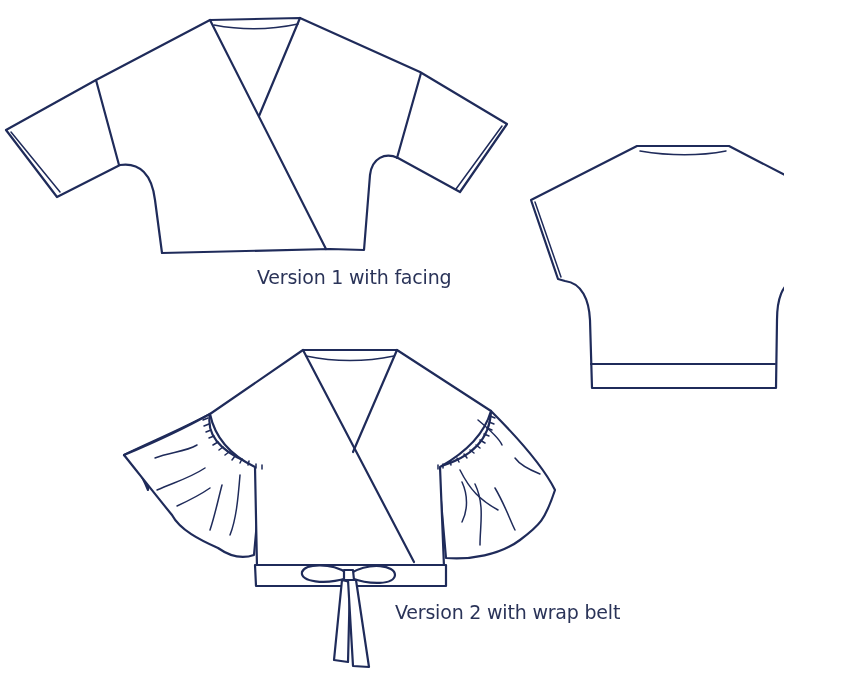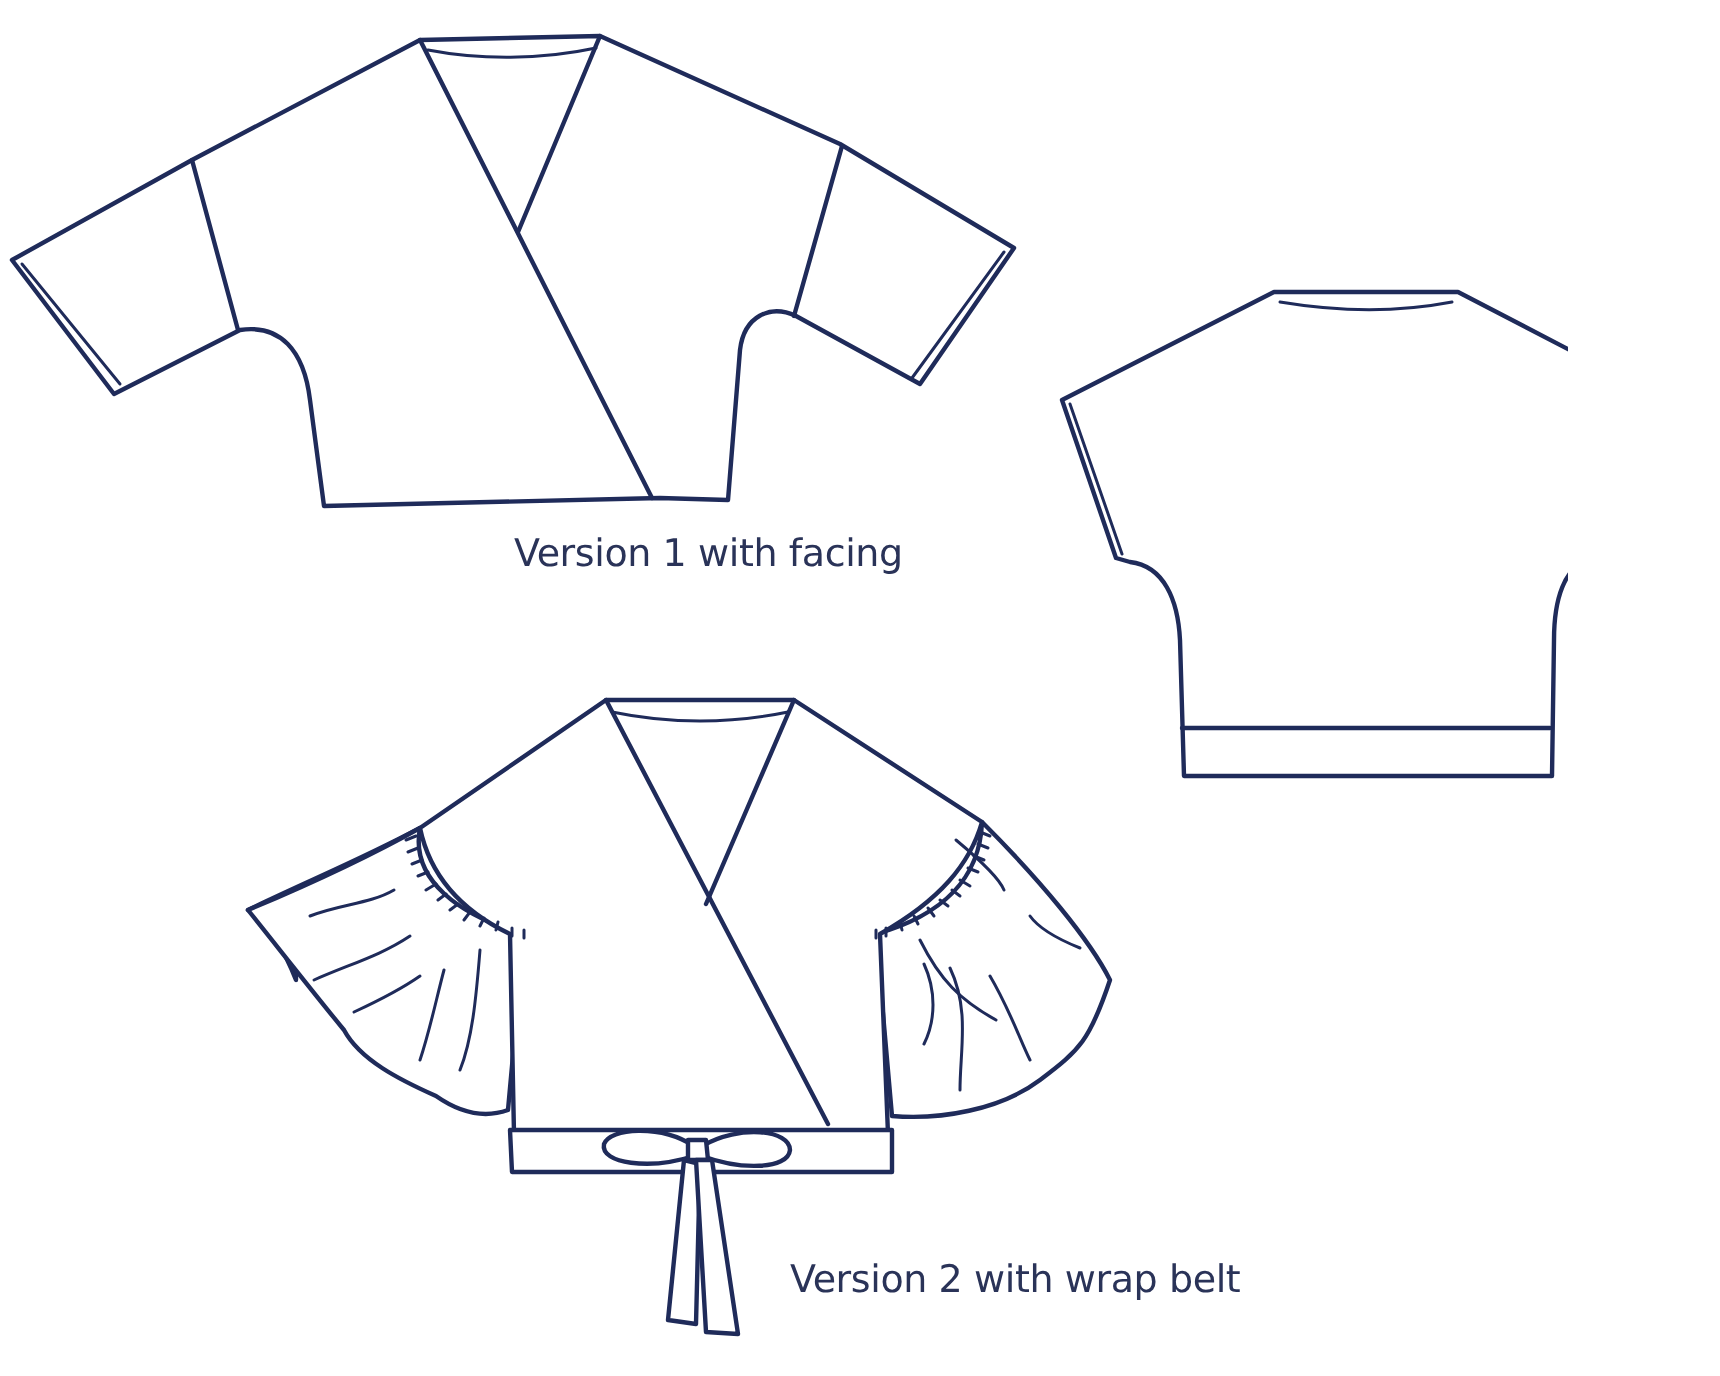--- a/index.html
+++ b/index.html
@@ -185,14 +185,14 @@
       <path class="stroke" d="M344,570 L353,570 L354,580 L344,580 Z"></path>
 
       <path class="stroke" d="M342,580 L334,660 L348,662 L350,582 Z"></path>
       <path class="stroke" d="M348,580 L353,666 L369,667 L356,580 Z"></path>
     </g>
   </svg>
 
   <div class="caption" style="left:257px; top:266px;">Version 1 with facing</div>
 
 
-  <div class="caption" style="left:395px; top:601px;margin-top:28px;">Version 2 with wrap belt</div>
+  <div class="caption" style="left:395px; top:601px;">Version 2 with wrap belt</div>
 </div>
 
 </body></html>

